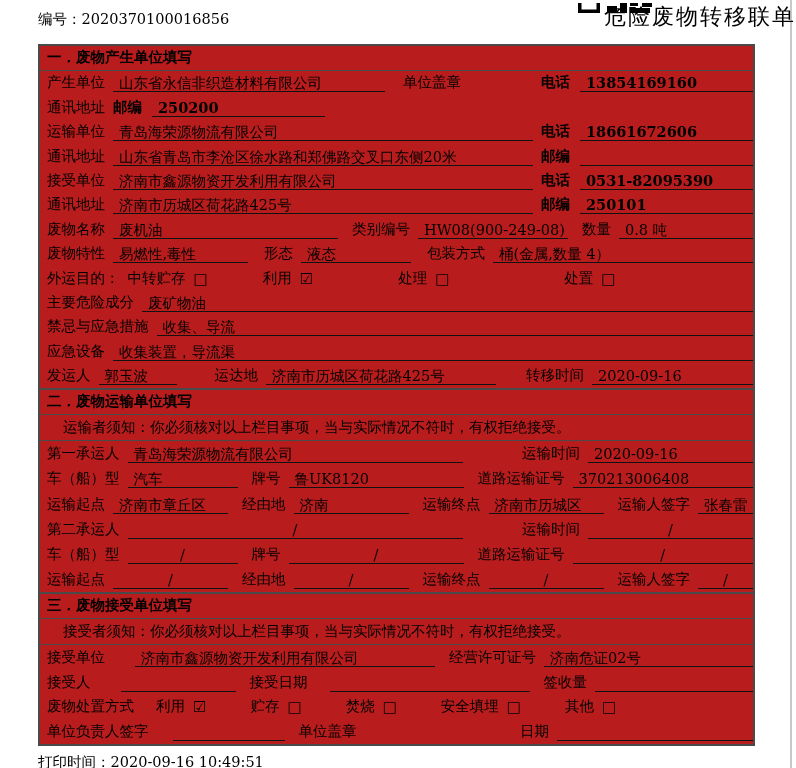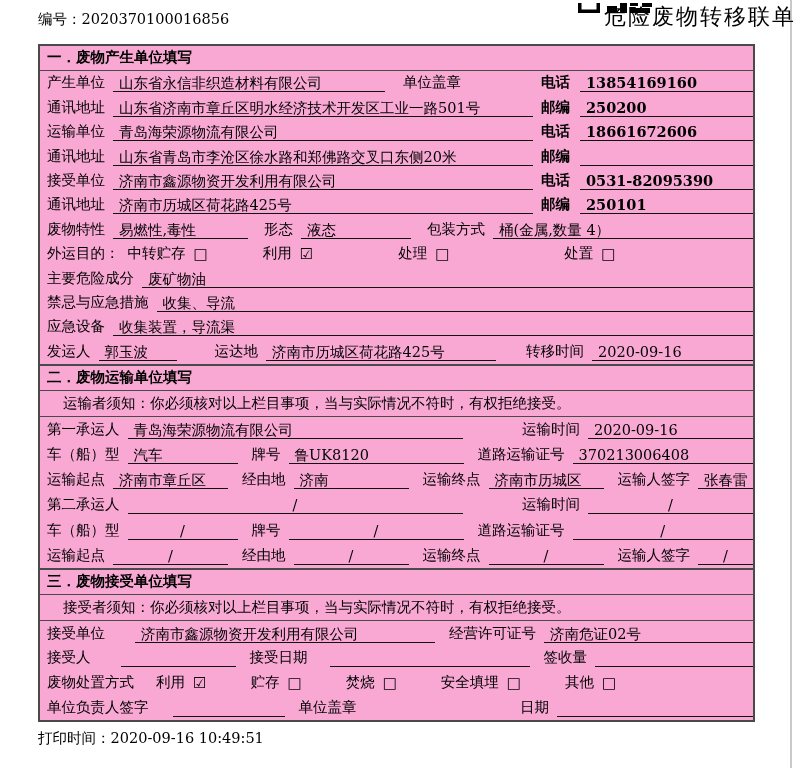--- a/index.html
+++ b/index.html
@@ -12,21 +12,21 @@
   
   .topbar{position:relative;height:44px;}
   .doc-no{position:absolute;left:38px;top:10px;white-space:nowrap;}
   .doc-title{
     position:absolute;left:64px;right:0;top:2px;text-align:right;
     font-family:"DejaVu Sans","Liberation Sans",sans-serif;
     font-size:22px;font-weight:normal;letter-spacing:2px;
   }
   .qr{position:absolute;left:578px;top:0;width:74px;height:10px;}
   
-  .form-box{margin-left:38px;width:717px;border:2px solid #4a4a4a;box-sizing:border-box;background:#f9a8d4;}
+  .form-box{margin-left:38px;width:717px;border:2px solid #4a4a4a;box-sizing:border-box;background:#b91c1c;}
   .sec{}
   .sec + .sec{border-top:2px solid #4a4a4a;}
   .sec-header{
     height:24px;line-height:22px;padding-left:7px;
     font-family:"DejaVu Sans","Liberation Sans",sans-serif;
     font-weight:bold;font-size:14.5px;border-bottom:1.5px solid #4a4a4a;
   }
   .note-row{height:25px;line-height:25px;padding-left:23px;border-bottom:1.5px solid #4a4a4a;white-space:nowrap;}
   .row{display:flex;align-items:flex-end;height:24.4px;padding:0 0 3px 7px;box-sizing:border-box;}
   .sec2 .row{height:25.2px;}
@@ -86,21 +86,20 @@
       <span class="lbl g18">单位盖章</span>
       <span class="sp"></span>
       <span class="rcol">
         <span class="lbl">电话</span>
         <span class="val">13854169160</span>
       </span>
     </div>
 
     <div class="row">
       <span class="lbl">通讯地址</span>
-      <span class="val flex1 mr8">山东省济南市章丘区明水经济技术开发区工业一路501号</span>
       <span class="rcol">
         <span class="lbl">邮编</span>
         <span class="val">250200</span>
       </span>
     </div>
 
     <div class="row">
       <span class="lbl">运输单位</span>
       <span class="val flex1 mr8">青岛海荣源物流有限公司</span>
       <span class="rcol">
@@ -129,20 +128,28 @@
 
     <div class="row">
       <span class="lbl">通讯地址</span>
       <span class="val flex1 mr8">济南市历城区荷花路425号</span>
       <span class="rcol">
         <span class="lbl">邮编</span>
         <span class="val">250101</span>
       </span>
     </div>
 
+    <div class="row">
+      <span class="lbl">废物名称</span>
+      <span class="val w225">废机油</span>
+      <span class="lbl g14">类别编号</span>
+      <span class="val w150">HW08(900-249-08)</span>
+      <span class="lbl g14">数量</span>
+      <span class="val flex1">0.8 吨</span>
+    </div>
 
     <div class="row">
       <span class="lbl">废物特性</span>
       <span class="val w135">易燃性,毒性</span>
       <span class="lbl g16">形态</span>
       <span class="val w110">液态</span>
       <span class="lbl g16">包装方式</span>
       <span class="val flex1">桶(金属,数量 4）</span>
     </div>
 

